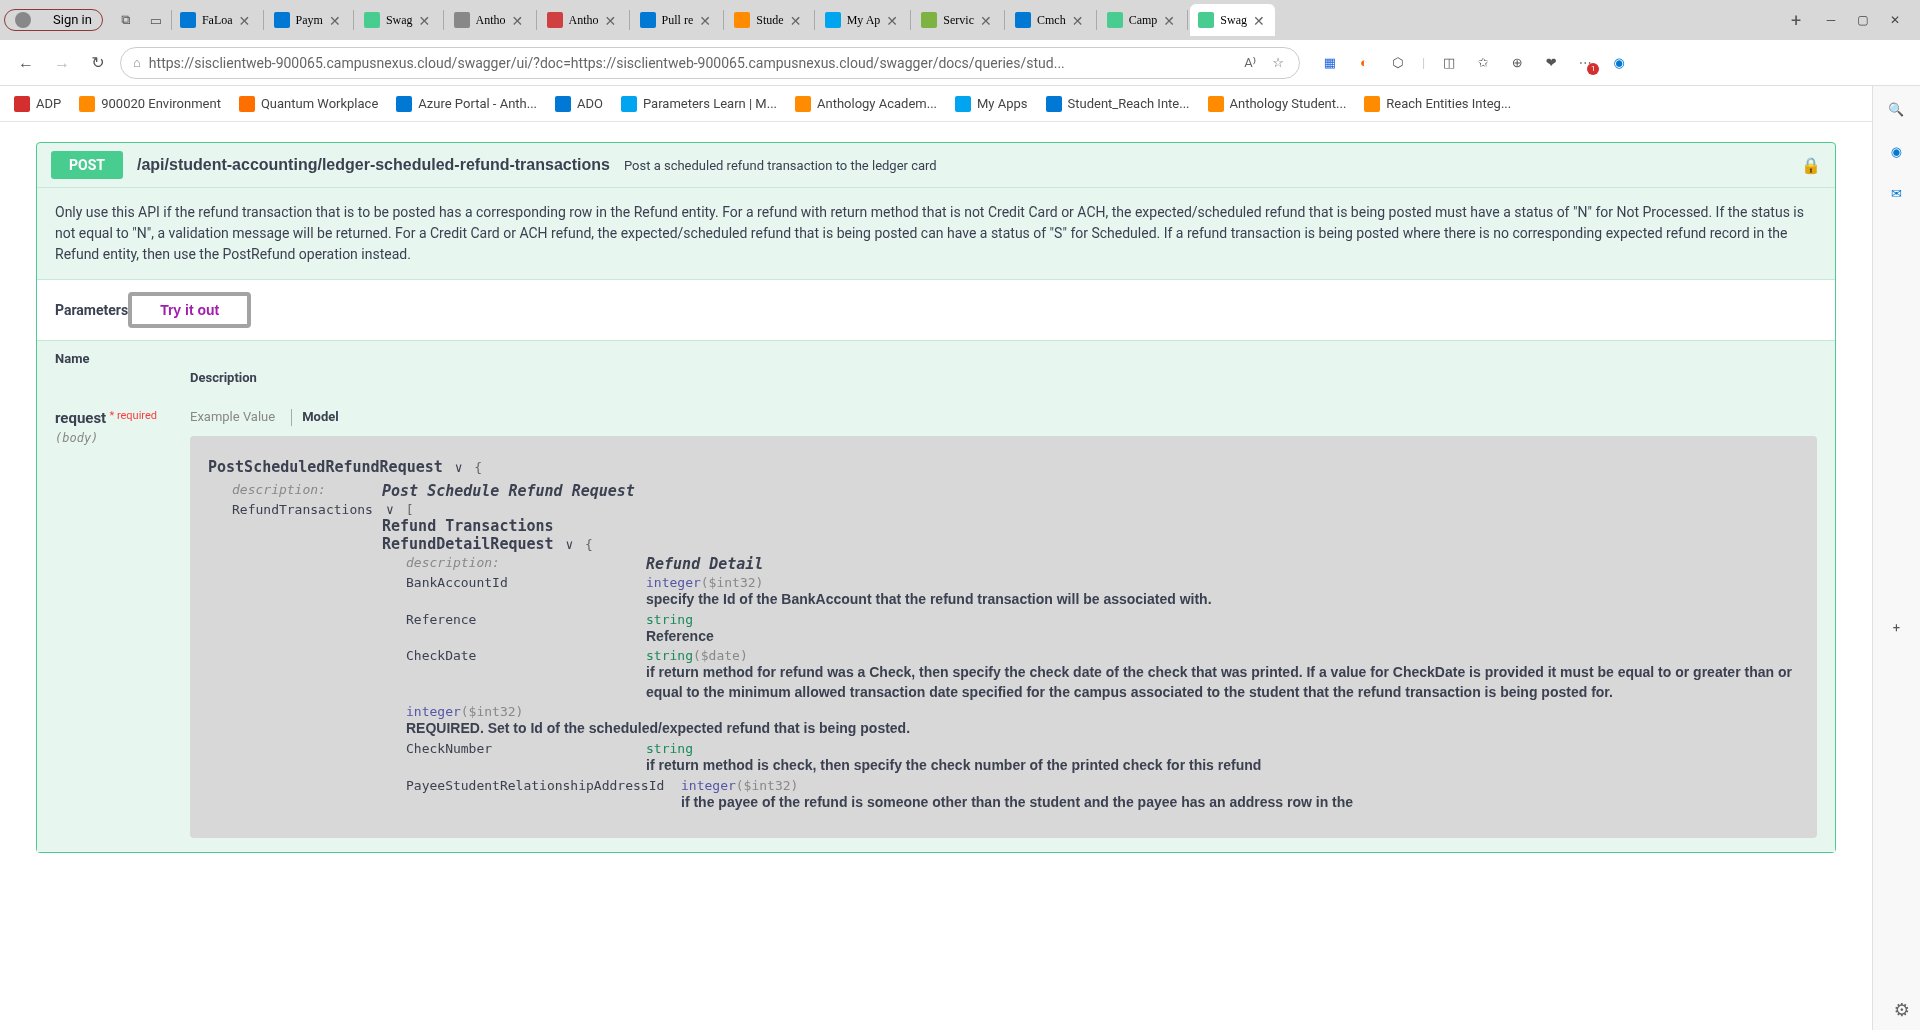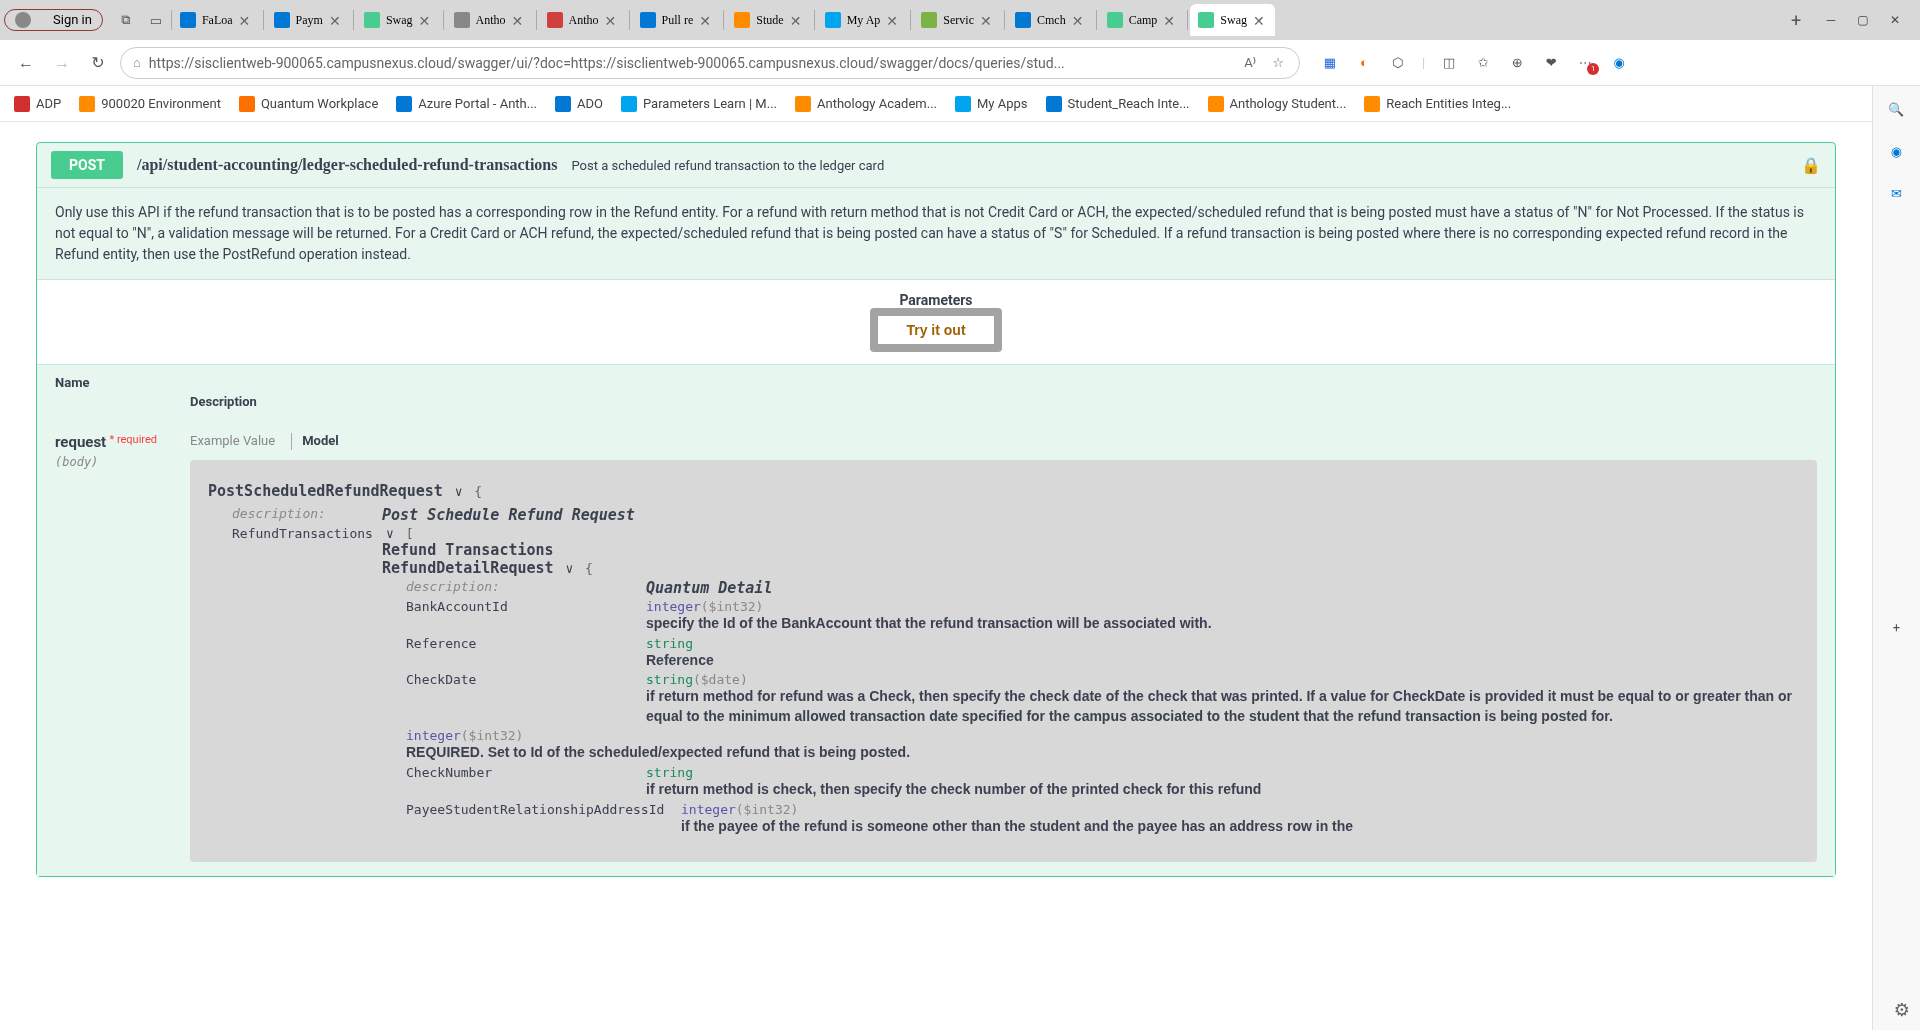--- a/index.html
+++ b/index.html
@@ -41,29 +41,29 @@
     .right-sidebar { position: absolute; right: 0; top: 86px; width: 48px; bottom: 0; background: #f8f8f8; border-left: 1px solid #e0e0e0; display: flex; flex-direction: column; align-items: center; padding-top: 12px; gap: 20px; }
     .sidebar-icon { width: 22px; height: 22px; display: flex; align-items: center; justify-content: center; color: #555; }
     
     
     .content { position: absolute; top: 122px; left: 0; right: 48px; bottom: 0; background: #fff; overflow-y: auto; padding: 20px 36px; }
     
     
     .endpoint { border: 1px solid #49cc90; border-radius: 4px; background: #e8f6f0; }
     .endpoint-header { display: flex; align-items: center; padding: 8px 14px; gap: 14px; }
     .method-badge { background: #49cc90; color: #fff; font-weight: 700; padding: 6px 18px; border-radius: 3px; font-size: 14px; }
-    .endpoint-path { font-family: Liberation Serif, serif; font-size: 16px; font-weight: 700; color: #3b4151; }
+    .endpoint-path { font-family: Liberation Sans, sans-serif; font-size: 16px; font-weight: 700; color: #3b4151; }
     .endpoint-summary { font-size: 13px; color: #3b4151; }
     .endpoint-lock { margin-left: auto; color: #888; font-size: 16px; }
     .endpoint-desc { padding: 14px 18px; font-size: 14px; color: #3b4151; line-height: 1.5; border-top: 1px solid #c7e8d9; }
     
     .params-section { background: #fff; border-top: 1px solid #c7e8d9; }
-    .params-header { display: flex; align-items: center; justify-content: space-between; padding: 12px 18px; flex-direction: column; }
+    .params-header { display: flex; align-items: center; padding: 12px 18px; }
     .params-title { font-weight: 700; font-size: 14px; color: #3b4151; }
-    .tryit-btn { border: 8px solid #a3a3a3; background: #fff; padding: 6px 28px; border-radius: 4px; font-weight: 700; font-size: 14px; color: #a16207; }
+    .tryit-btn { border: 4px solid #a3a3a3; background: #fff; padding: 6px 28px; border-radius: 4px; font-weight: 700; font-size: 14px; color: #a21caf; }
     
     .params-table-head { display: flex; padding: 10px 18px; background: #e8f6f0; border-top: 1px solid #c7e8d9; }
     .col-name { width: 135px; font-weight: 700; font-size: 13px; color: #3b4151; }
     .col-desc { font-weight: 700; font-size: 13px; color: #3b4151; margin-top: 19px; }
     
     .param-row { display: flex; padding: 14px 18px; background: #e8f6f0; }
     .param-name-col { width: 135px; }
     .param-name { font-weight: 700; font-size: 15px; color: #3b4151; }
     .param-required { color: #f93e3e; font-size: 11px; font-weight: 400; position: relative; top: -4px; }
     .param-location { font-family: monospace; font-style: italic; font-size: 12px; color: #888; margin-top: 4px; }
@@ -328,21 +328,21 @@
                 <div><span class="chevron">∨</span> <span class="bracket">[</span></div>
                 <div class="section">Refund Transactions</div>
                 <div>
                   <span class="model-name">RefundDetailRequest</span>
                   <span class="chevron">∨</span>
                   <span class="bracket">{</span>
                 </div>
                 <div class="nested2">
                   <div class="prop-row">
                     <span class="prop-key italic">description:</span>
-                    <span class="prop-val"><span class="title">Quantum Detail</span></span>
+                    <span class="prop-val"><span class="title">Refund Detail</span></span>
                   </div>
                   <div class="prop-row">
                     <span class="prop-key">BankAccountId</span>
                     <span class="prop-val">
                       <span class="type-int">integer</span><span class="type-fmt">($int32)</span>
                       <div class="prop-desc">specify the Id of the BankAccount that the refund transaction will be associated with.</div>
                     </span>
                   </div>
                   <div class="prop-row">
                     <span class="prop-key">Reference</span>

